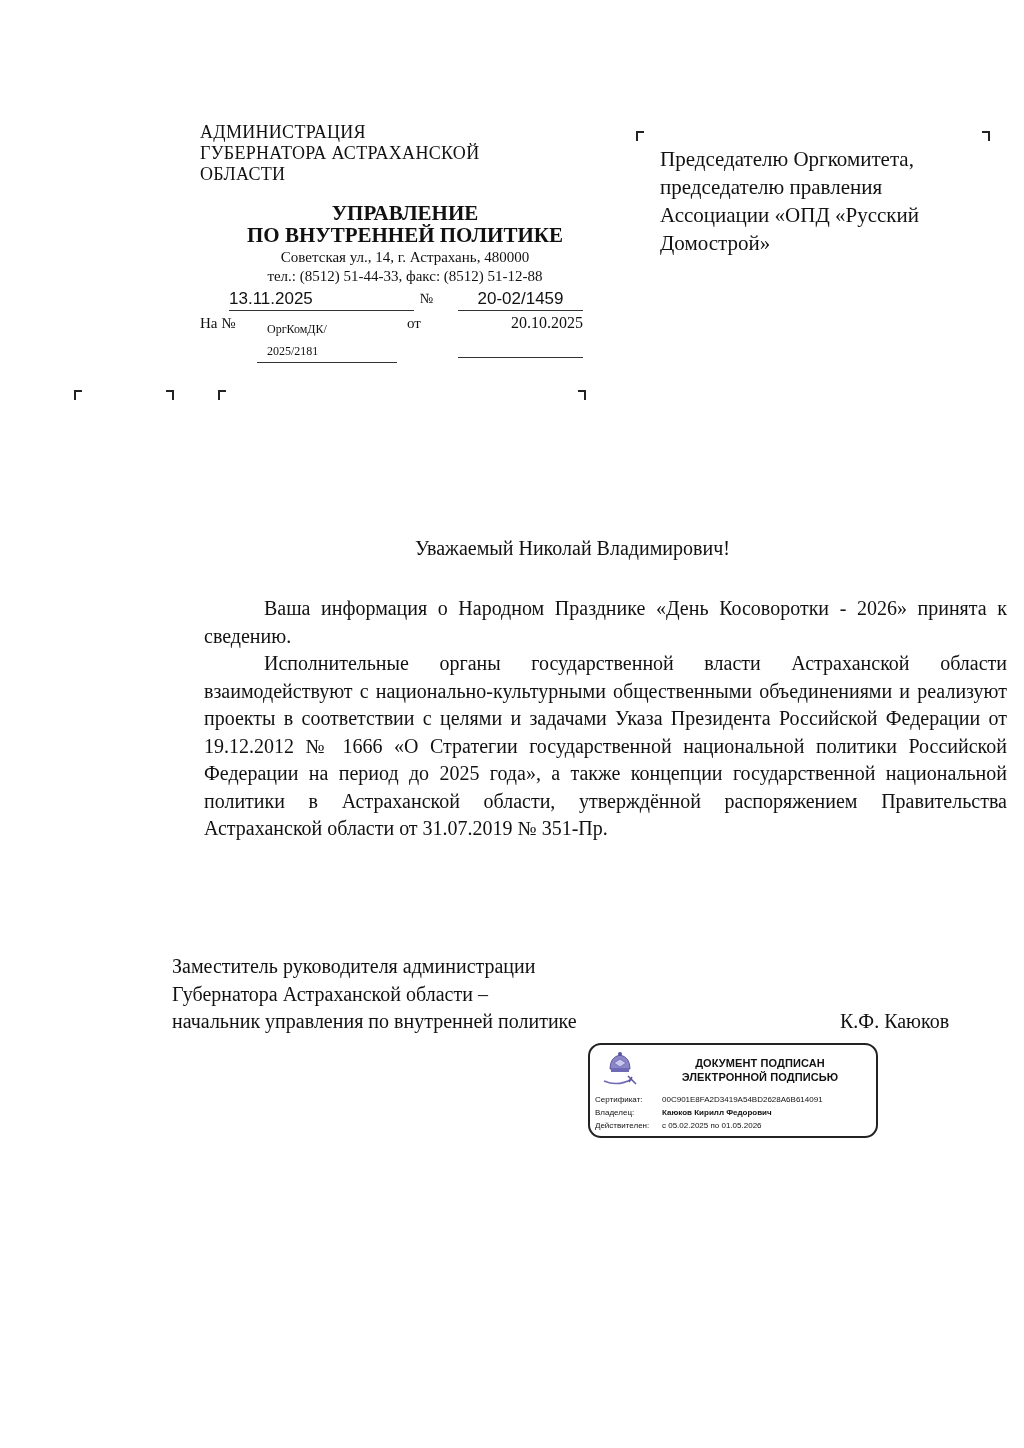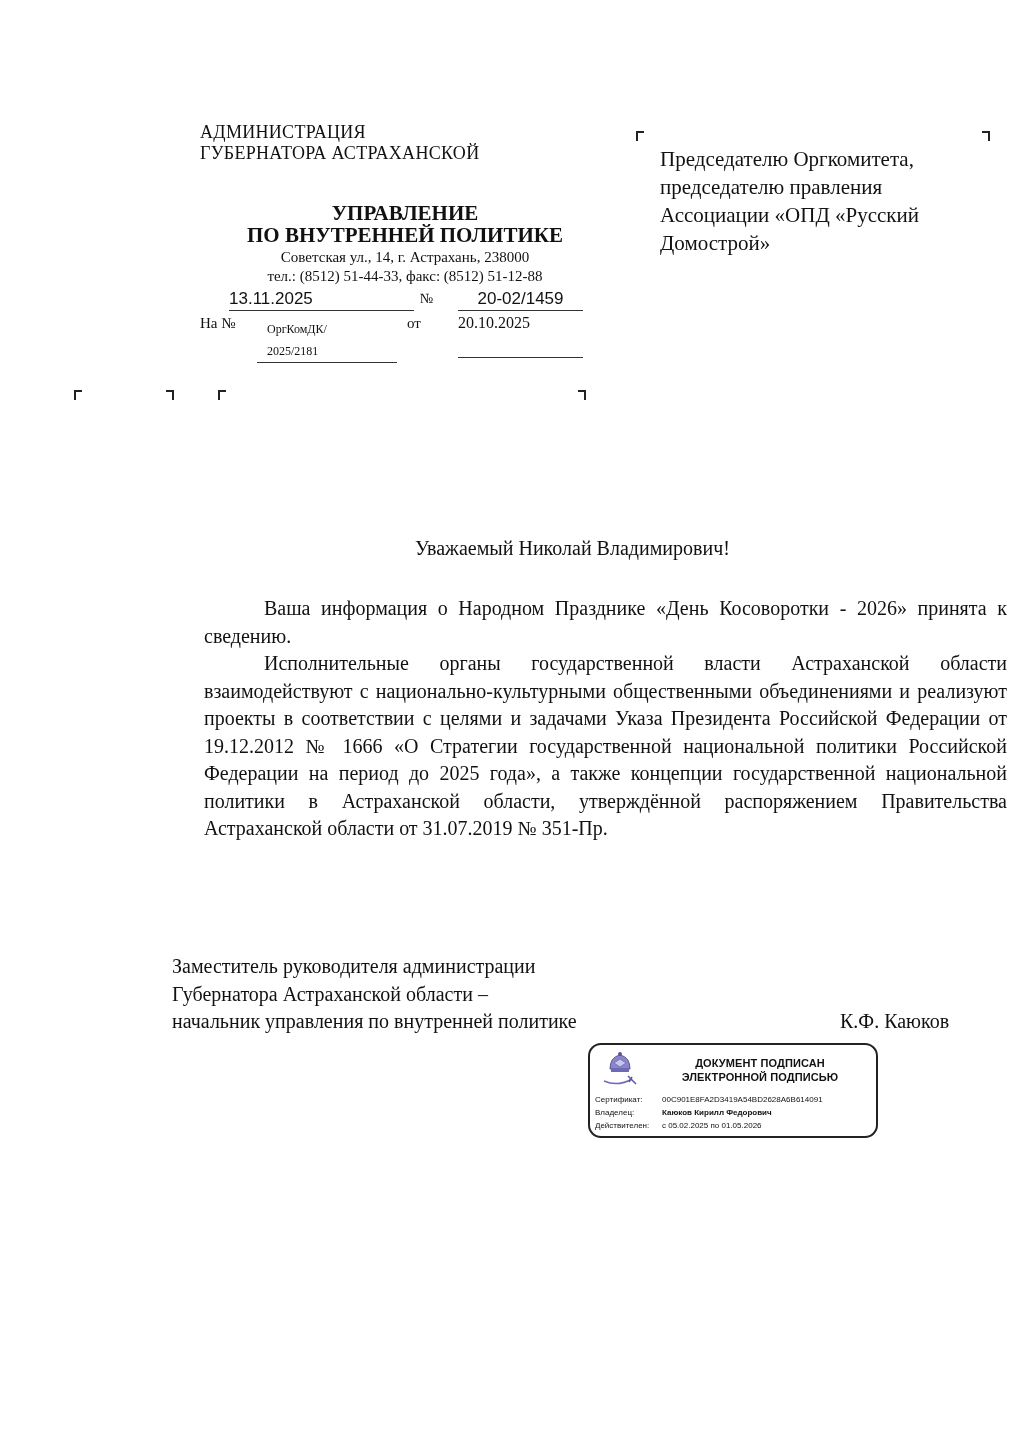--- a/index.html
+++ b/index.html
@@ -12,21 +12,21 @@
   .hdr-org { left: 200px; top: 122px; width: 410px; text-align: left; font-size: 18px; line-height: 21px; letter-spacing: 0.3px; }
   .hdr-dept { left: 200px; top: 202px; width: 410px; text-align: center; font-size: 21px; line-height: 22px; font-weight: bold; }
   .hdr-addr { left: 200px; top: 248px; width: 410px; text-align: center; font-size: 15px; line-height: 19px; }
 
   .reg-date { left: 229px; top: 289px; width: 185px; text-align: left; font-family: "Liberation Sans", sans-serif; font-size: 17px; border-bottom: 1px solid #333; height: 21px; }
   .reg-no-label { left: 420px; top: 291px; font-size: 14px; }
   .reg-no { left: 458px; top: 289px; width: 125px; text-align: center; font-family: "Liberation Sans", sans-serif; font-size: 17px; border-bottom: 1px solid #333; height: 21px; }
   .ref-label { left: 200px; top: 315px; font-size: 15px; }
   .ref-no { left: 257px; top: 318px; width: 140px; padding-left: 10px; box-sizing: border-box; font-size: 12px; line-height: 22px; border-bottom: 1px solid #333; }
   .ref-from-label { left: 407px; top: 315px; font-size: 15px; font-family: Liberation Serif, serif; }
-  .ref-date { left: 458px; top: 312px; width: 125px; text-align: left; font-size: 16px; line-height: 22px; height: 45px; border-bottom: 1px solid #333; }
+  .ref-date { left: 458px; top: 312px; width: 125px; text-align: right; font-size: 16px; line-height: 22px; height: 45px; border-bottom: 1px solid #333; }
 
   .addressee { left: 660px; top: 145px; width: 340px; font-size: 21px; line-height: 28px; }
 
   .salutation { left: 170px; top: 537px; width: 805px; text-align: center; font-size: 20px; }
   .body { left: 172px; top: 595px; width: 803px; font-size: 20px; line-height: 27.5px; text-align: justify; margin-left: 32px; }
   .body p { margin: 0; text-indent: 60px; }
 
   .sign-title { left: 172px; top: 953px; width: 520px; font-size: 20px; line-height: 27.5px; }
   .sign-name { left: 840px; top: 1008px; font-size: 20px; line-height: 27.5px; }
 
@@ -43,27 +43,28 @@
 <div class="corner tl" style="left:636px; top:131px;"></div>
 <div class="corner tr" style="left:982px; top:131px;"></div>
 <div class="corner tl" style="left:74px; top:390px;"></div>
 <div class="corner tr" style="left:166px; top:390px;"></div>
 <div class="corner tl" style="left:218px; top:390px;"></div>
 <div class="corner tr" style="left:578px; top:390px;"></div>
 
 <div class="abs hdr-org">
   <div>АДМИНИСТРАЦИЯ</div>
   <div>ГУБЕРНАТОРА  АСТРАХАНСКОЙ</div>
+  <div>ОБЛАСТИ</div>
 </div>
 <div class="abs hdr-dept">
   <div>УПРАВЛЕНИЕ</div>
   <div>ПО ВНУТРЕННЕЙ ПОЛИТИКЕ</div>
 </div>
 <div class="abs hdr-addr">
-  <div>Советская ул., 14, г. Астрахань,  238000</div>
+  <div>Советская ул., 14, г. Астрахань,  480000</div>
   <div>тел.: (8512) 51-44-33, факс: (8512) 51-12-88</div>
 </div>
 
 <div class="abs reg-date">13.11.2025</div>
 <div class="abs reg-no-label">№</div>
 <div class="abs reg-no">20-02/1459</div>
 <div class="abs ref-label">На №</div>
 <div class="abs ref-no">
   <div>ОргКомДК/</div>
   <div>2025/2181</div>

